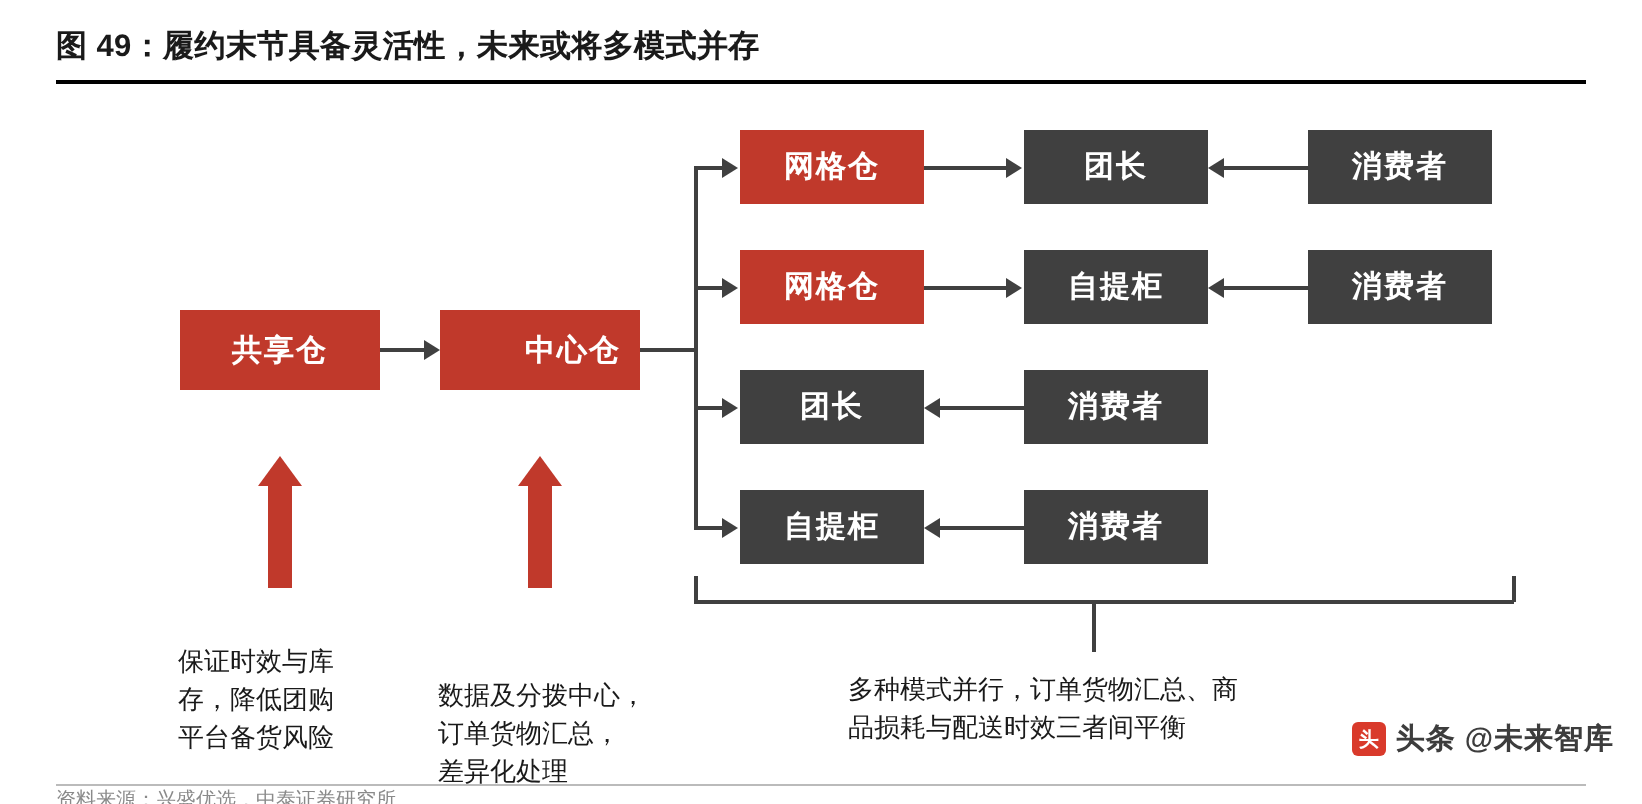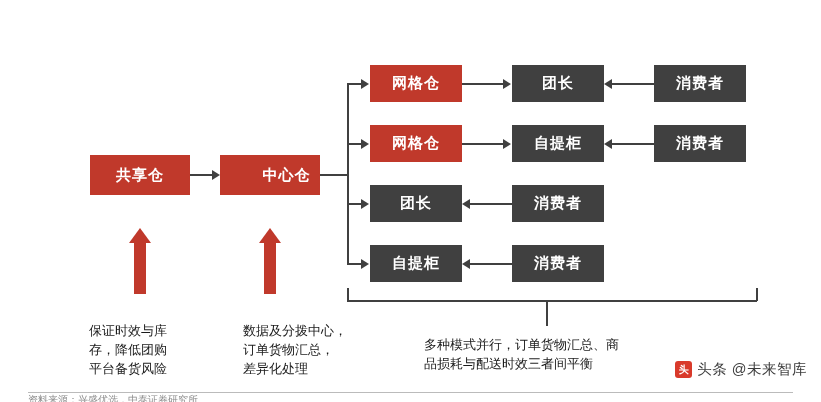--- a/index.html
+++ b/index.html
@@ -165,29 +165,33 @@
     font-size: 10px;
     font-weight: bold;
     display: flex;
     align-items: center;
     justify-content: center;
     letter-spacing: 0;
   }
   .wm-text {
     font-size: 14.5px;
     color: #3d3d3d;
-    font-weight: normal;
+    font-weight: bold;
     letter-spacing: 0.5px;
   }
 </style>
 </head>
 <body>
 
 <div id="canvas">
 
+  <div class="title-bar">
+    <div class="title-text">图 49：履约末节具备灵活性，未来或将多模式并存</div>
+    <div class="title-rule"></div>
+  </div>
 
   <div class="node orange" style="left:90px; top:155px; width:100px; height:40px;">
     <span>共享仓</span>
   </div>
 
   <div class="node orange" style="left:220px; top:155px; width:100px; height:40px;padding-left:33px;">
     <span>中心仓</span>
   </div>
 
   <div class="node orange" style="left:370px; top:65px; width:92px; height:37px;">
@@ -271,21 +275,21 @@
     <div class="shaft"></div>
   </div>
   <div class="up-arrow" style="left:259px; top:228px; height:66px;">
     <div class="head"></div>
     <div class="shaft"></div>
   </div>
 
   <div class="caption" style="left:89px; top:321px; width:125px;">保证时效与库
 存，降低团购
 平台备货风险</div>
-  <div class="caption" style="left:219px; top:321px; width:135px;margin-left:24px;">数据及分拨中心，
+  <div class="caption" style="left:219px; top:338px; width:135px;">数据及分拨中心，
 订单货物汇总，
 差异化处理</div>
   <div class="caption" style="left:424px; top:335px; width:235px; text-align:left;">多种模式并行，订单货物汇总、商
 品损耗与配送时效三者间平衡</div>
 
   <div class="bracket-h" style="left:347px; top:300px; width:410px;"></div>
   <div class="bracket-tick" style="left:347px; top:288px; height:13px;"></div>
   <div class="bracket-tick" style="left:756px; top:288px; height:13px;"></div>
   <div class="bracket-v" style="left:546px; top:300px; height:26px;"></div>
 

